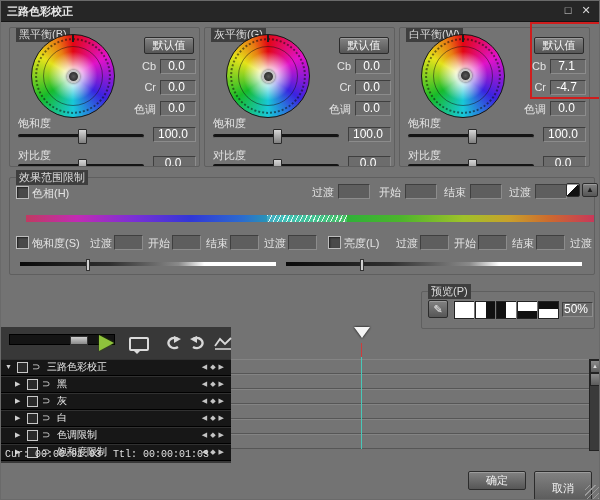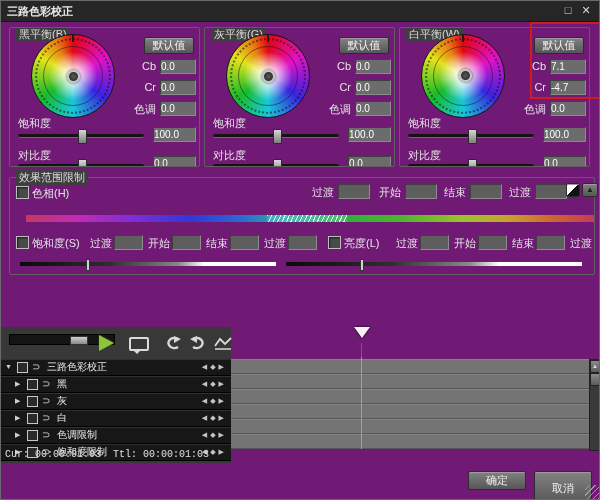--- a/index.html
+++ b/index.html
@@ -1,16 +1,16 @@
 <!DOCTYPE html>
 <html><head>
 <meta charset="utf-8">
 <style>
   html,body{margin:0;padding:0;background:#222;}
-  .window{position:relative;width:600px;height:500px;background:#701a75;
+  .window{position:relative;width:600px;height:500px;background:#737373;
     font-family:"Liberation Sans",sans-serif;color:#e4e4e4;font-size:11px;
     overflow:hidden;border:1px solid #6a6a6a;box-sizing:border-box;}
   
   .titlebar{position:absolute;left:0;top:0;width:100%;height:20px;background:#262626;
     border-bottom:1px solid #161616;}
   .title{position:absolute;left:6px;top:3px;font-weight:bold;color:#e8e8e8;}
   .wctl{position:absolute;top:2px;width:14px;height:14px;text-align:center;line-height:14px;
     color:#d8d8d8;font-size:11px;cursor:default;}
   
   .group{position:absolute;border:1px solid #5f5f5f;border-radius:2px;}
@@ -27,21 +27,21 @@
   .wheel-ticks{position:absolute;inset:3px;border-radius:50%;border:2px dotted rgba(15,15,15,.55);}
   .wheel-inner{position:absolute;inset:11px;border-radius:50%;border:1px solid rgba(20,20,20,.5);}
   .wheel-pointer{position:absolute;left:50%;top:-1px;width:2px;height:8px;background:#1c1c1c;margin-left:-1px;}
   .wheel-handle{position:absolute;left:50%;top:50%;width:9px;height:9px;margin:-6px 0 0 -6px;
     border-radius:50%;background:radial-gradient(#5a5a5a,#1d1d1d);border:2px solid #c4c4c4;
     box-shadow:0 0 3px rgba(0,0,0,.8);}
   .btn3d{position:absolute;background:linear-gradient(#828282,#565656);border:1px solid #2c2c2c;
     box-shadow:inset 0 1px 0 #9c9c9c;border-radius:2px;color:#f2f2f2;font-size:11px;
     font-family:"Liberation Sans",sans-serif;text-align:center;padding:0;cursor:default;}
   .field{position:absolute;background:#6c6c6c;border:1px solid;border-color:#3f3f3f #8c8c8c #8c8c8c #3f3f3f;
-    color:#fff;font-size:10px;text-align:left;padding-right:3px;height:13px;line-height:13px;
+    color:#fff;font-size:12px;text-align:center;padding-right:3px;height:13px;line-height:13px;
     box-sizing:content-box;}
   .numlbl{position:absolute;color:#e4e4e4;font-size:11px;text-align:right;width:26px;}
   .sllbl{position:absolute;left:8px;color:#e4e4e4;}
   .sltrack{position:absolute;height:3px;background:#141414;border-bottom:1px solid #6a6a6a;border-radius:2px;}
   .slhandle{position:absolute;top:-5px;width:7px;height:13px;background:linear-gradient(#d6d6d6,#7f7f7f);
     border:1px solid #2a2a2a;border-radius:1px;}
   
   .chk{position:absolute;width:11px;height:11px;border:1px solid #bdbdbd;background:#4a4a4a;
     box-shadow:inset 1px 1px 2px rgba(0,0,0,.6);}
   .radio{position:absolute;width:11px;height:11px;border:1px solid #c2c2c2;border-radius:50%;background:#3a3a3a;}
@@ -243,20 +243,30 @@
 
     <div class="graybar" style="left:10px;top:84px;width:256px">
       <span class="gtick" style="left:66px"></span>
       </div>
     <div class="graybar" style="left:276px;top:84px;width:296px">
       <span class="gtick" style="left:74px"></span>
       </div>
   </div>
 
 
+  <div class="group" style="left:420px;top:290px;width:172px;height:36px">
+    <span class="glabel">预览(P)</span>
+    <button class="btn3d" style="left:6px;top:8px;width:20px;height:18px;font-size:11px">✎</button>
+    <div class="pv" style="left:32px;top:9px"></div>
+    <div class="pv" style="left:53px;top:9px;background:linear-gradient(to right,#fff 55%,#111 55%)"></div>
+    <div class="pv" style="left:74px;top:9px;background:linear-gradient(to right,#111 45%,#fff 45%)"></div>
+    <div class="pv" style="left:95px;top:9px;background:linear-gradient(to bottom,#fff 55%,#111 55%)"></div>
+    <div class="pv" style="left:116px;top:9px;background:linear-gradient(to bottom,#111 45%,#fff 45%)"></div>
+    <div class="field" style="left:140px;top:10px;width:26px">50%</div>
+  </div>
 
   <div class="tl-left">
     <div class="zoomtrack">
       <div class="zoomhandle"></div>
       </div>
     <div class="playicon"></div>
     <div class="talkicon"></div>
     <svg class="tsvg" style="left:160px" width="22" height="16" viewBox="0 0 22 16">
       <path d="M17 4 A6 5 0 1 0 17 12" stroke="#d8d8d8" stroke-width="2.4" fill="none"></path>
       <polygon points="13,1 20,4 13,8" fill="#d8d8d8"></polygon>

